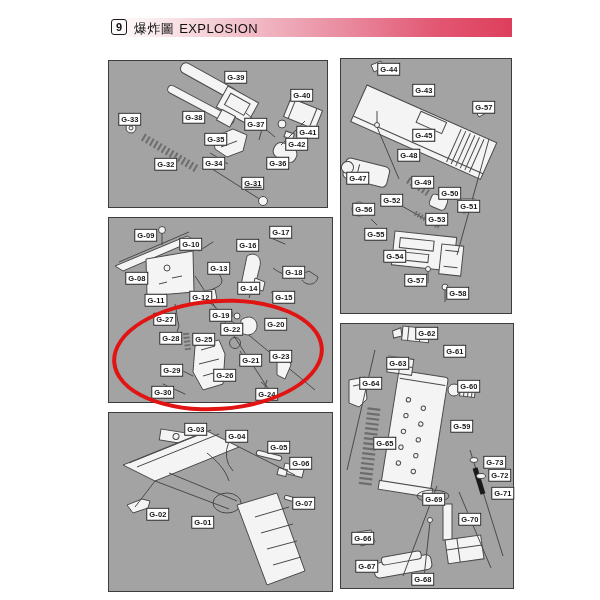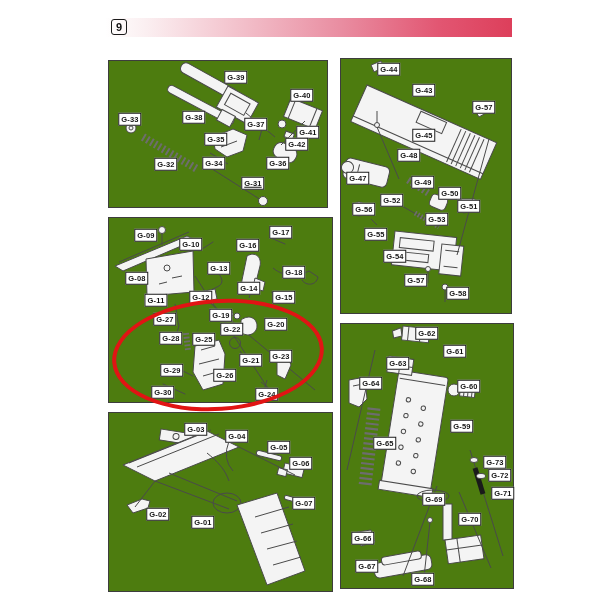--- a/index.html
+++ b/index.html
@@ -10,39 +10,42 @@
       background:linear-gradient(to right,#ffffff 0%,#fbeff1 10%,#f3c3cd 32%,#e98da1 58%,#e express 0;
       );}
   .header-bar{background:linear-gradient(to right,#ffffff 0%,#fbeff1 10%,#f3c3cd 32%,#e98da1 58%,#e25672 82%,#dd3f5b 100%);}
   .num-box{position:absolute;left:111px;top:19px;width:14px;height:14px;border:1.5px solid #1a1a1a;
       border-radius:3px;display:flex;align-items:center;justify-content:center;
       font-size:11px;font-weight:bold;color:#111;background:transparent;z-index:2;}
   .header-title{position:absolute;left:134px;top:20px;font-size:13px;color:#101010;
       letter-spacing:0.4px;z-index:2;white-space:nowrap;}
   .header-title .zh{margin-right:5px;}
   
-  .panel{position:absolute;border:1.6px solid #3d3d3d;background:#4d7c0f;box-sizing:border-box;}
+  .panel{position:absolute;border:1.6px solid #3d3d3d;background:#a3a3a3;box-sizing:border-box;}
   .panel svg{position:absolute;left:0;top:0;}
   .part-label{position:absolute;transform:translate(-50%,-50%);border:1px solid #1b1b1b;
       background:#fff;color:#141414;font-size:7.5px;font-weight:700;line-height:1;
       padding:1.5px 2px;white-space:nowrap;z-index:6;letter-spacing:0.2px;}
   
   .highlight{position:absolute;border-radius:50%;box-sizing:border-box;z-index:10;pointer-events:none;}
   .sk{stroke:#4a4a4a;fill:none;stroke-width:1;}
   .skf{stroke:#4a4a4a;fill:#f4f4f4;stroke-width:1;}
   .coil{stroke:#6d6d6d;}
 </style>
 </head>
 <body>
 
 <div class="page">
 
   <div class="header-bar"></div>
   <div class="num-box">
     <span>9</span>
+  </div>
+  <div class="header-title">
+    <span class="zh">爆炸圖</span><span>EXPLOSION</span>
   </div>
 
   <div class="panel" style="left: 108px; top: 60px; width: 220px; height: 148px;">
     <svg width="225" height="148" viewBox="0 0 225 148">
       <g transform="translate(75,0) rotate(29)">
           <rect class="skf" width="62" height="11" rx="5"></rect>
         </g>
       <g transform="translate(119,25) rotate(29)">
           <rect class="skf" width="35" height="24"></rect>
           <rect class="sk" x="6" y="5" width="22" height="13"></rect>

